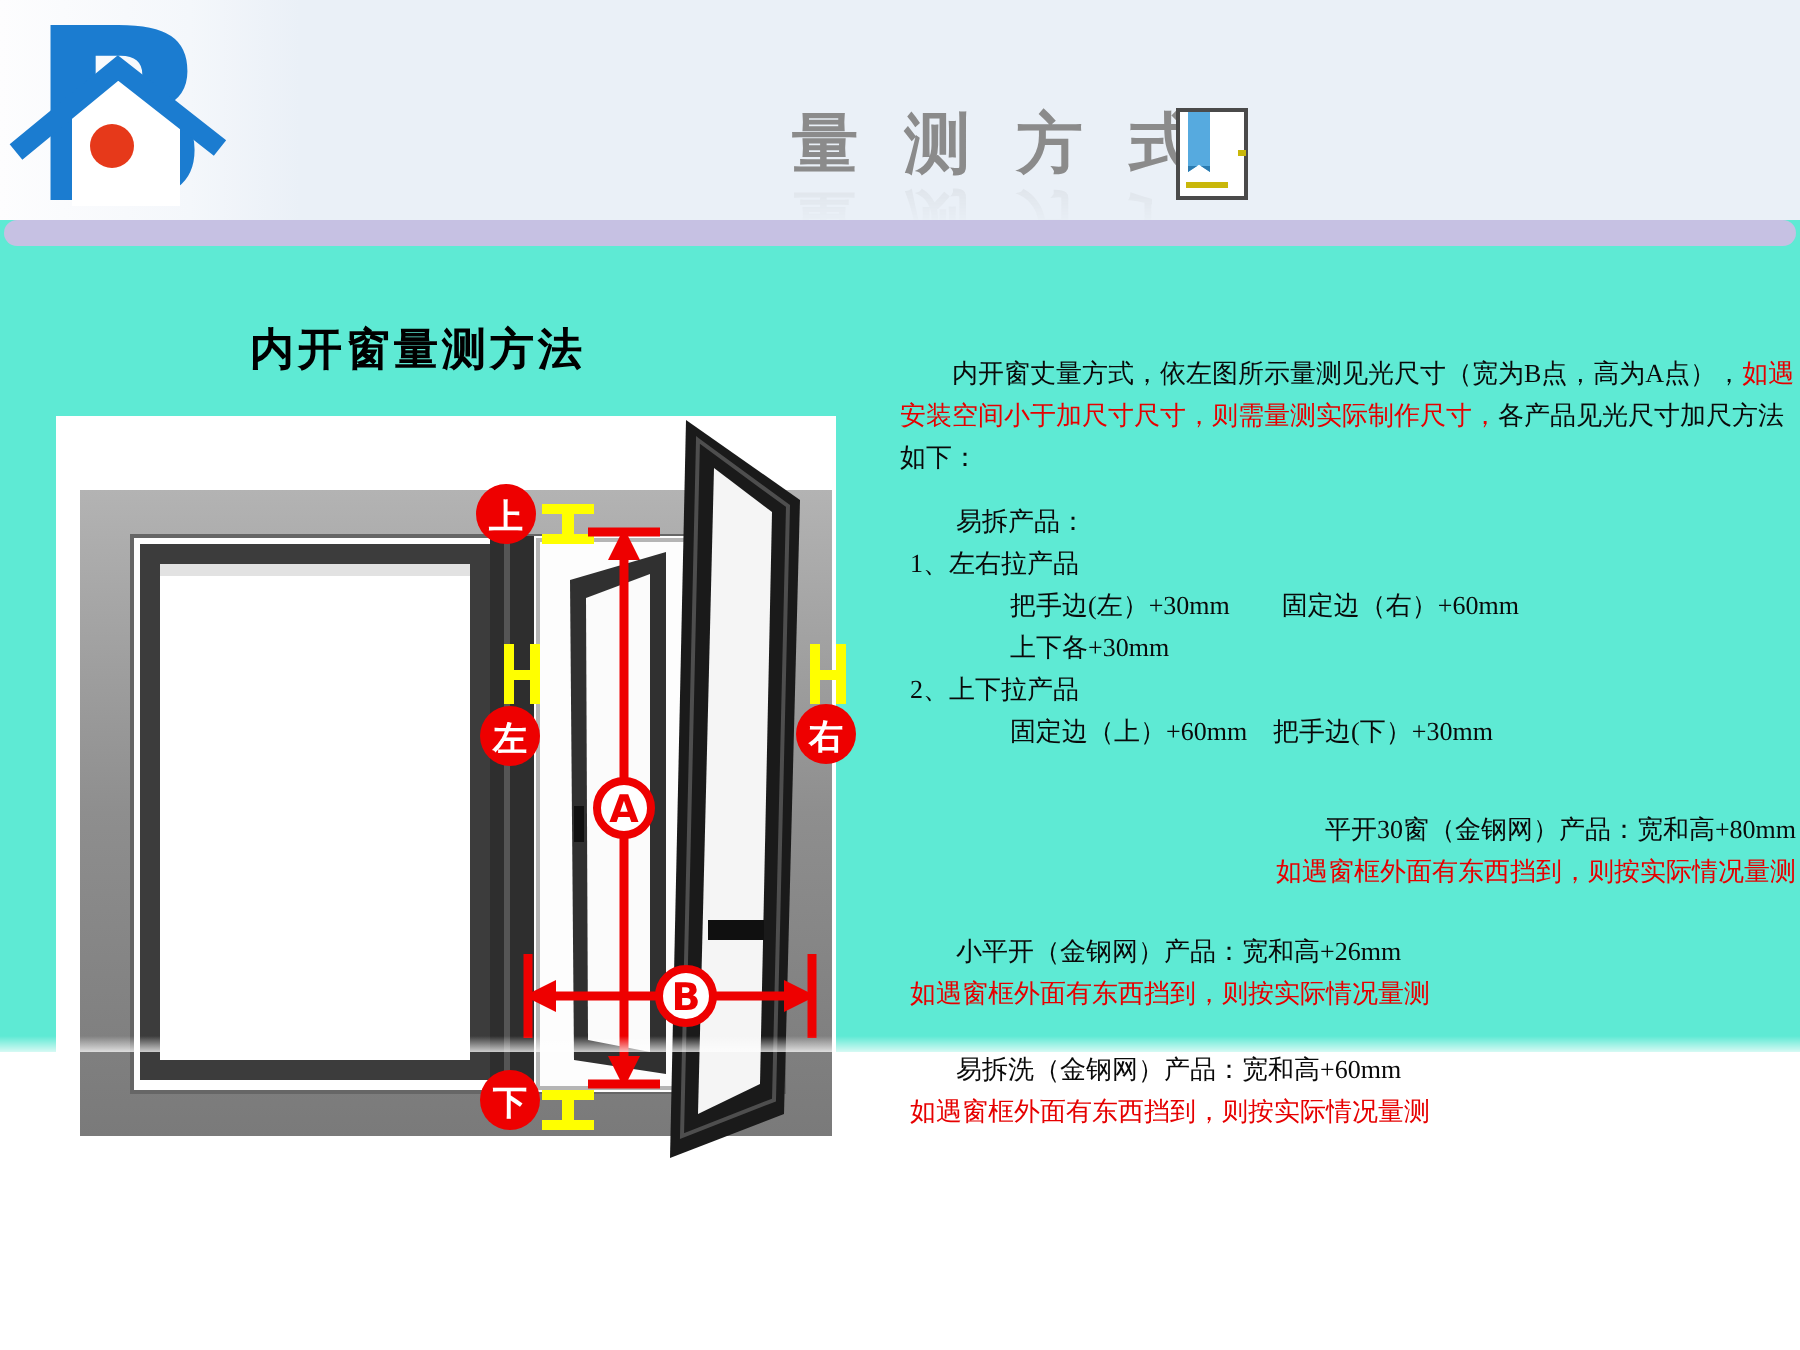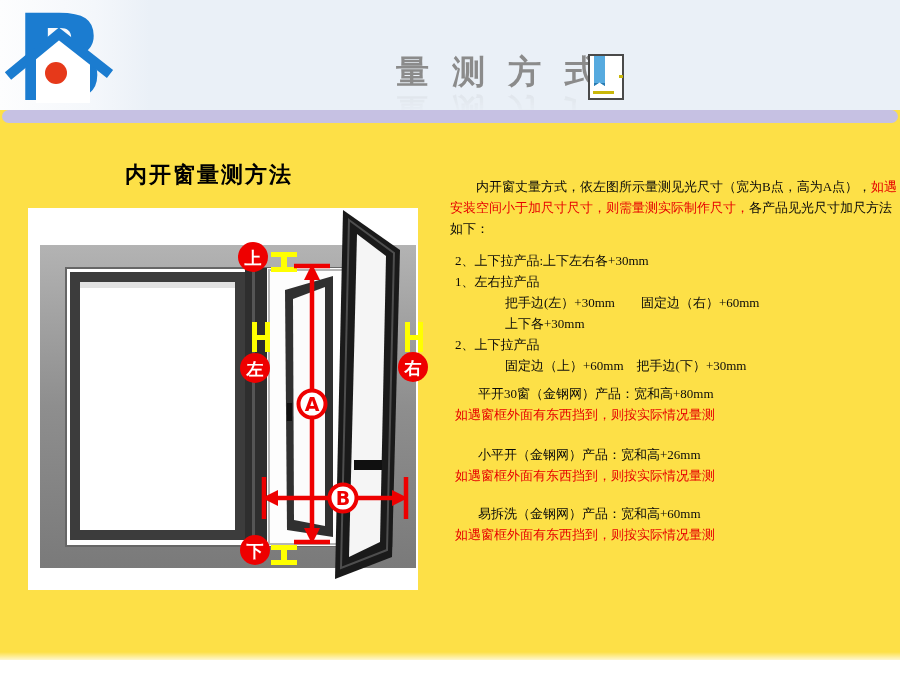--- a/index.html
+++ b/index.html
@@ -1,17 +1,17 @@
 <!DOCTYPE html>
 <html><head>
 <meta charset="utf-8">
 <style>
   html,body{margin:0;padding:0;}
   body{width:900px;height:675px;overflow:hidden;font-family:"Liberation Sans","DejaVu Sans",sans-serif;}
-  .slide{position:relative;width:900px;height:660px;background:#fde047;}
+  .slide{position:relative;width:900px;height:526px;background:#5eead4;}
 
   
   .header{position:absolute;left:0;top:0;width:900px;height:110px;
           background:linear-gradient(to right,#fdfdfe 0px,#f4f7fb 95px,#eaf0f7 150px,#eaf0f7 100%);}
   .logo{position:absolute;left:6px;top:4px;width:106px;height:104px;}
   .logo svg{overflow:visible;}
   .divider-bar{position:absolute;left:2px;top:110px;width:896px;height:13px;background:#c6c1e3;border-radius:7px;}
   .title-wrap{position:absolute;left:396px;top:50px;width:180px;height:60px;}
   .page-title{font-size:33px;font-weight:bold;color:#8b8b8b;letter-spacing:7px;white-space:nowrap;}
   .title-reflect{font-size:33px;font-weight:bold;color:#8b8b8b;letter-spacing:7px;white-space:nowrap;
@@ -32,21 +32,21 @@
 
   
   .text-col{position:absolute;left:450px;top:176px;width:448px;font-size:13px;line-height:21px;
             color:#0a0a0a;font-family:"Liberation Serif","DejaVu Serif",serif;}
   .text-col .red{color:#e60000;}
   .p-intro{margin:0 0 11px 0;}
   .blk{margin:0;}
   .t-line{padding-left:28px;}   
   .n-line{padding-left:5px;}    
   .s-line{padding-left:55px;}   
-  .gap13{margin-top:7px;}
+  .gap13{margin-top:28px;text-align:right;}
   .gap19{margin-top:19px;}
   .gap17{margin-top:17px;}
   .bottom-fade{position:absolute;left:0;bottom:0;width:900px;height:8px;
                background:linear-gradient(to bottom,rgba(255,255,255,0),rgba(255,255,255,.75));}
 </style>
 </head>
 <body>
 
 <div class="slide">
 
@@ -162,21 +162,21 @@
 
       <circle cx="227" cy="342" r="15" fill="#ee0000"></circle>
       <text x="227" y="349" text-anchor="middle" font-size="17" font-weight="bold" fill="#ffffff">下</text>
     </svg>
   </div>
 
   <div class="text-col">
     <p class="p-intro"><span>　　内开窗丈量方式，依左图所示量测见光尺寸（宽为B点，高为A点），</span><span class="red">如遇安装空间小于加尺寸尺寸，则需量测实际制作尺寸，</span><span>各产品见光尺寸加尺方法如下：</span></p>
 
     <div class="blk">
-      <div class="n-line">2、上下拉产品:上下左右各+30mm</div>
+      <div class="t-line">易拆产品：</div>
     </div>
 
     <div class="blk">
       <div class="n-line">1、左右拉产品</div>
       <div class="s-line">把手边(左）+30mm　　固定边（右）+60mm</div>
       <div class="s-line">上下各+30mm</div>
       <div class="n-line">2、上下拉产品</div>
       <div class="s-line">固定边（上）+60mm　把手边(下）+30mm</div>
     </div>
 

